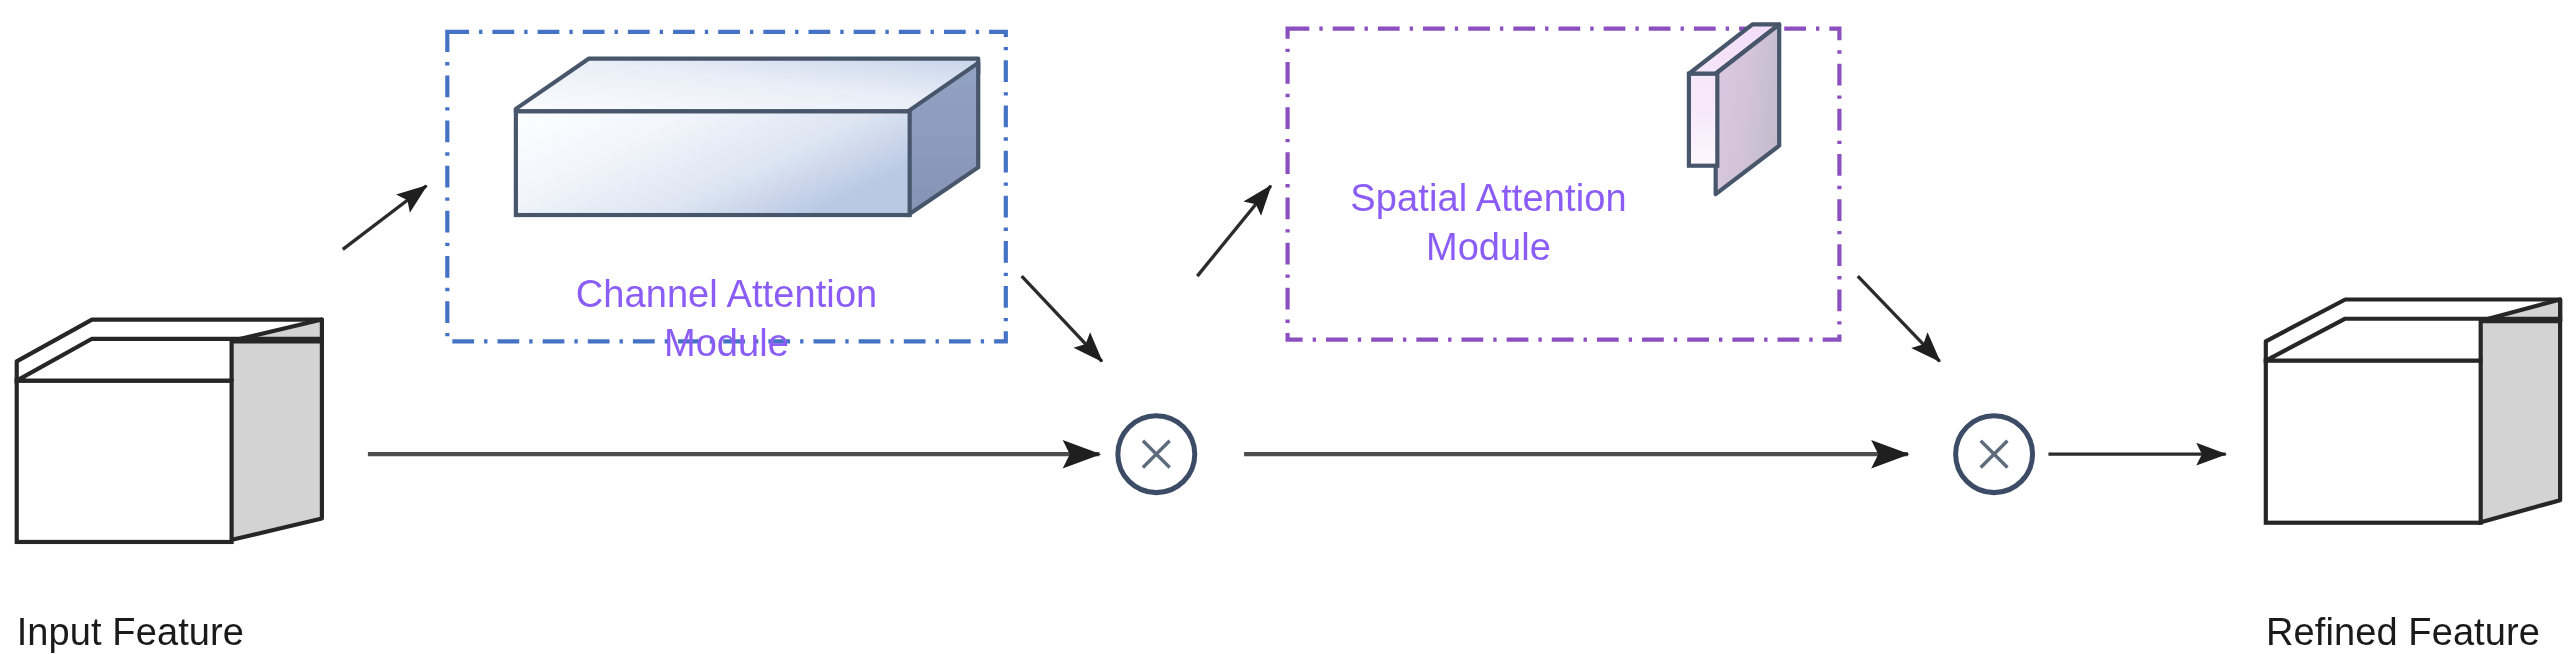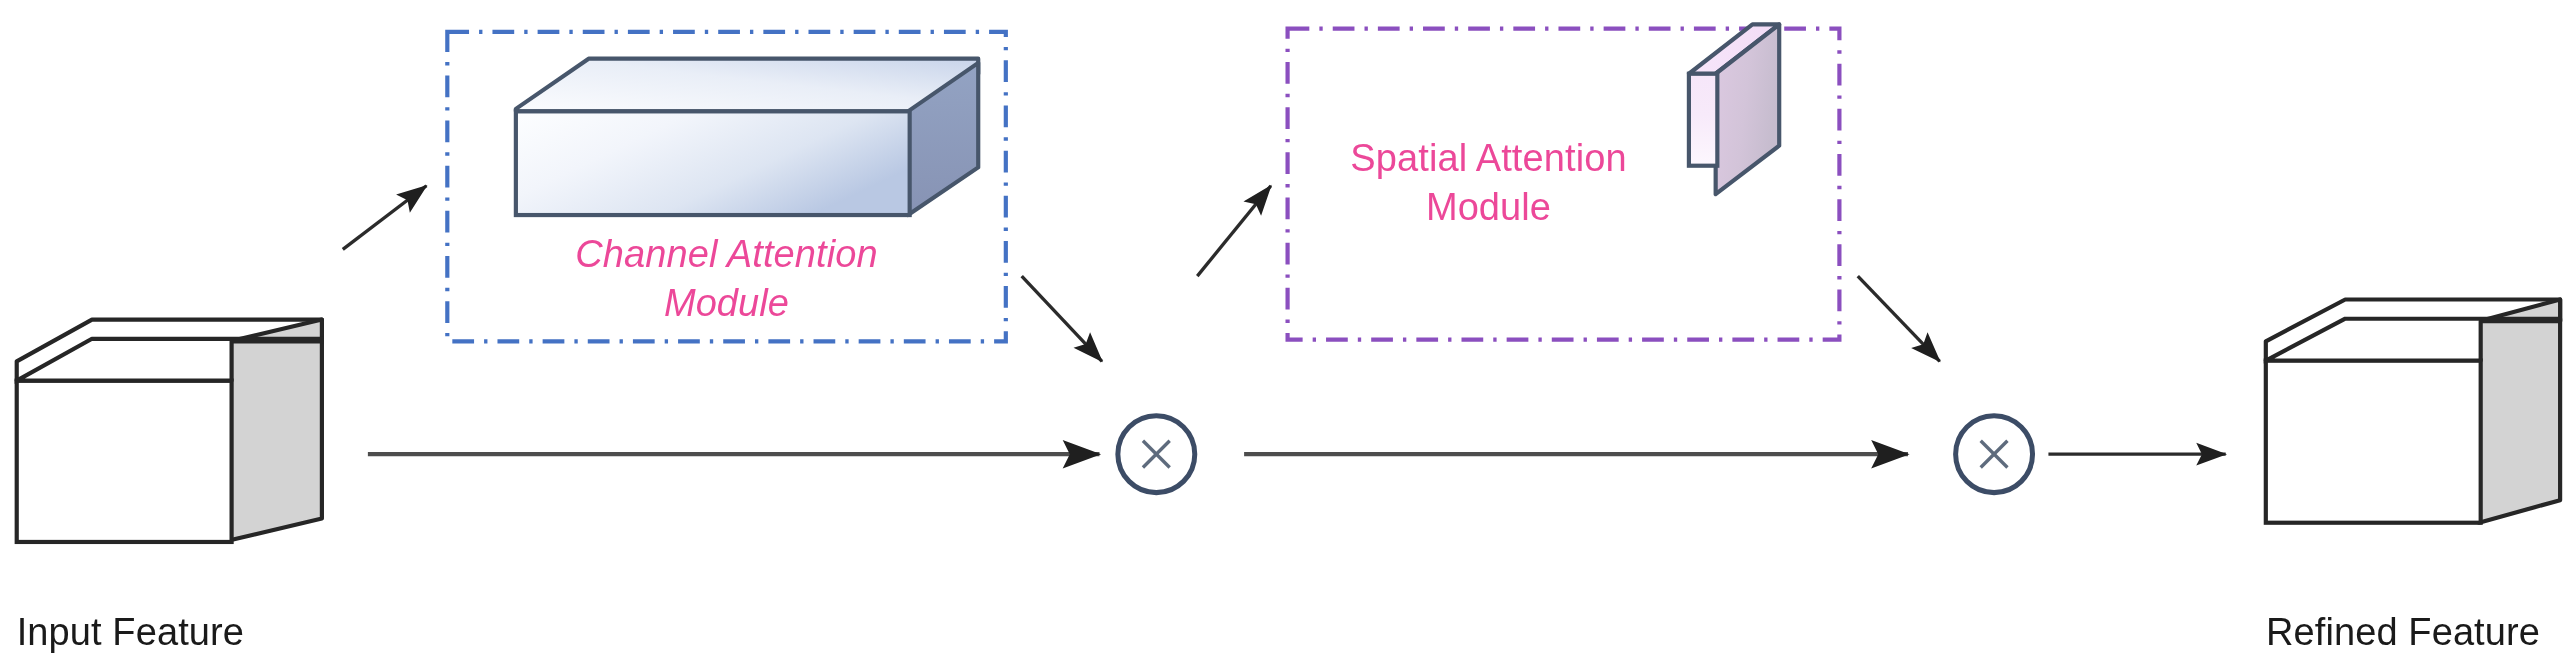--- a/index.html
+++ b/index.html
@@ -19,26 +19,27 @@
   }
   #svg-layer {
     position: absolute;
     top: 0;
     left: 0;
     width: 2576px;
     height: 655px;
   }
   .module-label {
     position: absolute;
-    color: #ec4899;
+    color: #8b5cf6;
     font-size: 38px;
     line-height: 1.28;
     text-align: center;
     white-space: pre-line;
     letter-spacing: 0.1px;
+    margin-top: 40px;
   }
   .feature-label {
     position: absolute;
     color: #1a1a1a;
     font-size: 38px;
     line-height: 1.2;
     white-space: nowrap;
     letter-spacing: 0.1px;
   }
 </style>
@@ -139,21 +140,21 @@
       <line x1="1399" y1="527" x2="1367" y2="559" stroke="#5e6b7d" stroke-width="4"></line>
     </g>
 
     <g>
       <circle cx="2385" cy="543" r="46" fill="#ffffff" stroke="#3c4c66" stroke-width="6"></circle>
       <line x1="2369" y1="527" x2="2401" y2="559" stroke="#5e6b7d" stroke-width="4"></line>
       <line x1="2401" y1="527" x2="2369" y2="559" stroke="#5e6b7d" stroke-width="4"></line>
     </g>
   </svg>
 
-  <div class="module-label" style="left:447px; top:230px; width:559px;font-style:italic;">Channel Attention
+  <div class="module-label" style="left:447px; top:230px; width:559px;">Channel Attention
 Module</div>
 
   <div class="module-label" style="left:1313px; top:134px; width:351px;">Spatial Attention
 Module</div>
 
   <div class="feature-label" style="left:16.7px; top:610px;">Input Feature</div>
 
   <div class="feature-label" style="left:2266px; top:610px;">Refined Feature</div>
 
 </div>

